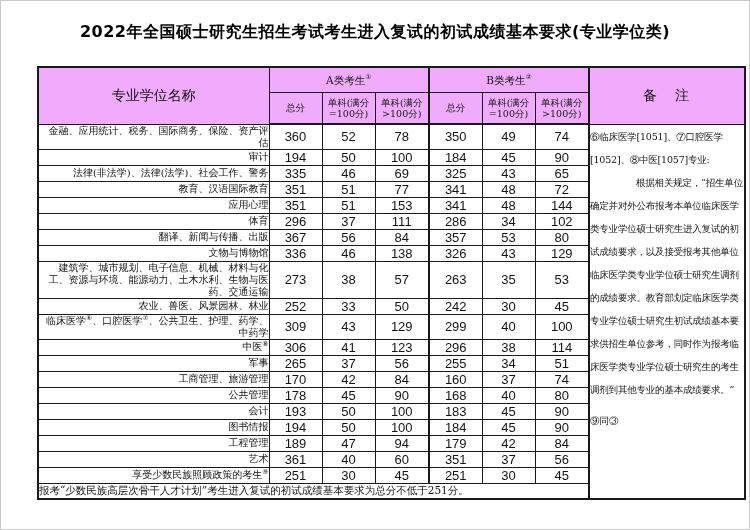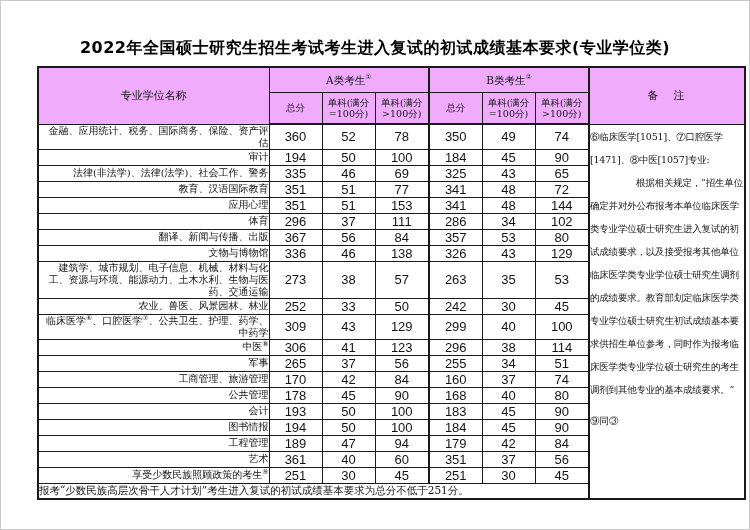--- a/index.html
+++ b/index.html
@@ -3,39 +3,39 @@
 <meta charset="utf-8">
 <style>
   html,body{margin:0;padding:0;}
   body{
     width:750px;height:530px;background:#ffffff;position:relative;
     font-family:"DejaVu Serif","Liberation Serif",serif;color:#111;
     overflow:hidden;
   }
   .page-frame{position:absolute;inset:0;border:1px solid #c9c9c9;pointer-events:none;}
   .page-title{
-    position:absolute;top:38px;left:0;width:750px;text-align:center;
+    position:absolute;top:22px;left:0;width:750px;text-align:center;
     font-family:"DejaVu Sans","Liberation Sans",sans-serif;
     font-weight:bold;font-size:16px;letter-spacing:0.5px;color:#000;
   }
   table.score{
     position:absolute;left:37px;top:66px;width:707px;
     border-collapse:collapse;table-layout:fixed;
     border:2px solid #1a1a1a;
   }
   table.score th,table.score td{
     border:1px solid #1a1a1a;padding:0;color:#141414;
   }
   
   thead th{font-weight:normal;text-align:center;vertical-align:middle;background:#f0abfc;}
-  .h-name{font-size:11px;margin-top:29px;}
+  .h-name{font-size:14px;margin-top:29px;}
   .h-group{font-size:10.5px;height:24px;}
   .h-group sup,.h-remark sup{font-size:7px;}
   .h-sub{font-size:9.5px;line-height:11.5px;height:30px;border-bottom:2px solid #1a1a1a !important;}
-  .h-remark{font-size:11px;letter-spacing:2px;border-bottom:2px solid #1a1a1a;margin-top:24px;}
+  .h-remark{font-size:14px;letter-spacing:2px;border-bottom:2px solid #1a1a1a;margin-top:24px;}
   .b-start{border-left:2px solid #1a1a1a !important;}
   .remark-col{border-left:2px solid #1a1a1a !important;}
   
   td.name-cell{
     font-size:10px;line-height:12px;height:13px;
     padding:1px 2px 1px 3px;text-align:right;vertical-align:middle;
   }
   td.name-cell sup{font-size:7px;line-height:0;}
   td.val-cell{
     font-family:"Liberation Sans","DejaVu Sans",sans-serif;
@@ -91,21 +91,21 @@
     <tr>
         <td class="name-cell">金融、应用统计、税务、国际商务、保险、资产评估</td>
         <td class="val-cell">360</td>
         <td class="val-cell">52</td>
         <td class="val-cell">78</td>
         <td class="val-cell b-start">350</td>
         <td class="val-cell">49</td>
         <td class="val-cell">74</td>
         <td class="remark-cell remark-col" rowspan="21">
           <div class="note-line">⑥临床医学[1051]、⑦口腔医学</div>
-          <div class="note-line">[1471]、⑧中医[1057]专业:</div>
+          <div class="note-line">[1052]、⑧中医[1057]专业:</div>
           <div class="note-line indent">根据相关规定，“招生单位自主</div>
           <div class="note-line">确定并对外公布报考本单位临床医学</div>
           <div class="note-line">类专业学位硕士研究生进入复试的初</div>
           <div class="note-line">试成绩要求，以及接受报考其他单位</div>
           <div class="note-line">临床医学类专业学位硕士研究生调剂</div>
           <div class="note-line">的成绩要求。教育部划定临床医学类</div>
           <div class="note-line">专业学位硕士研究生初试成绩基本要</div>
           <div class="note-line">求供招生单位参考，同时作为报考临</div>
           <div class="note-line">床医学类专业学位硕士研究生的考生</div>
           <div class="note-line">调剂到其他专业的基本成绩要求。”</div>

